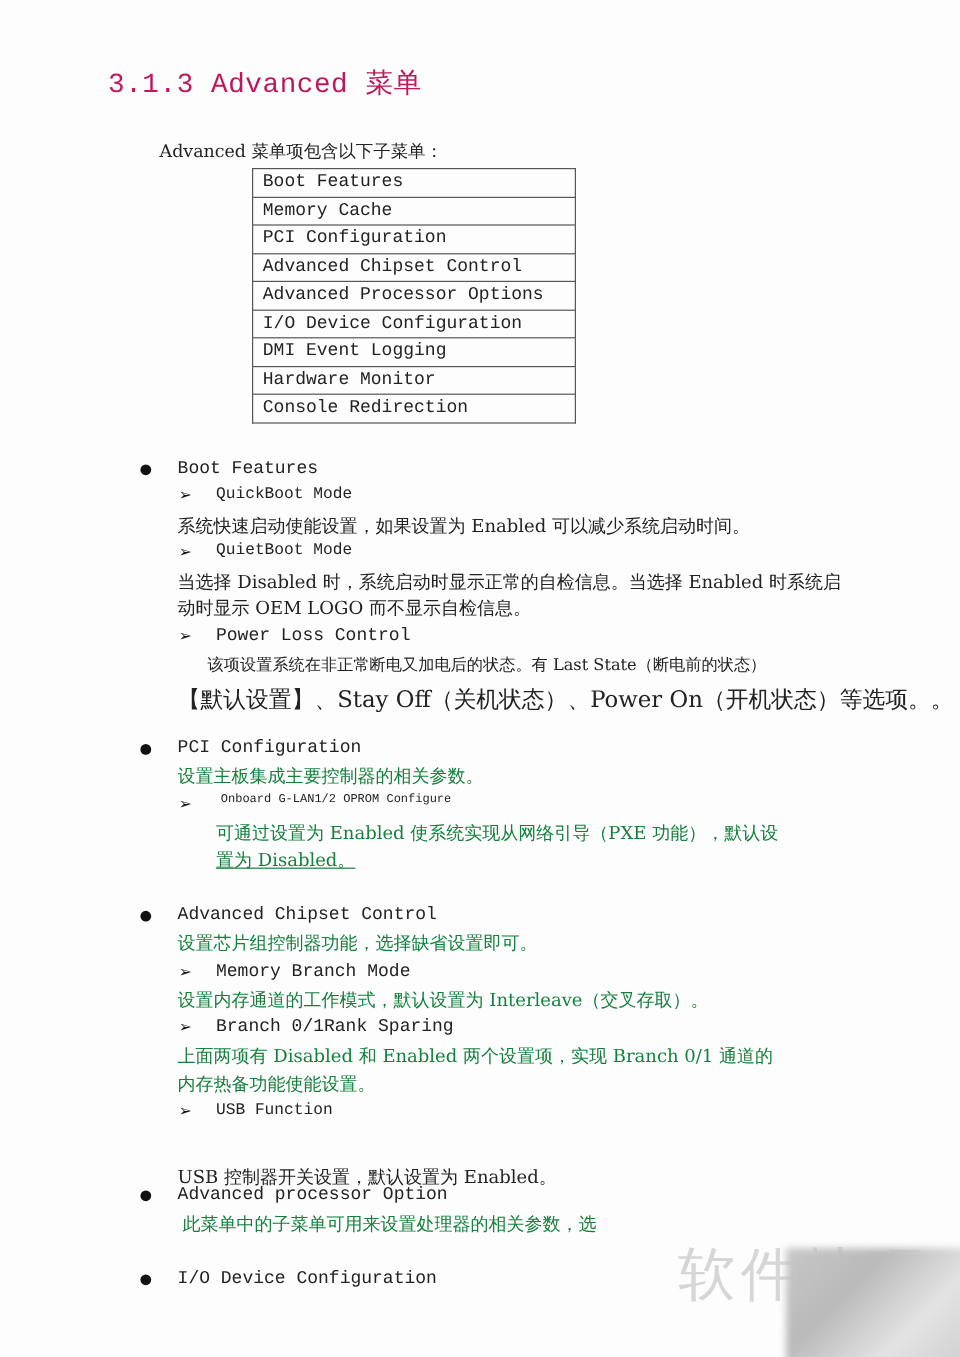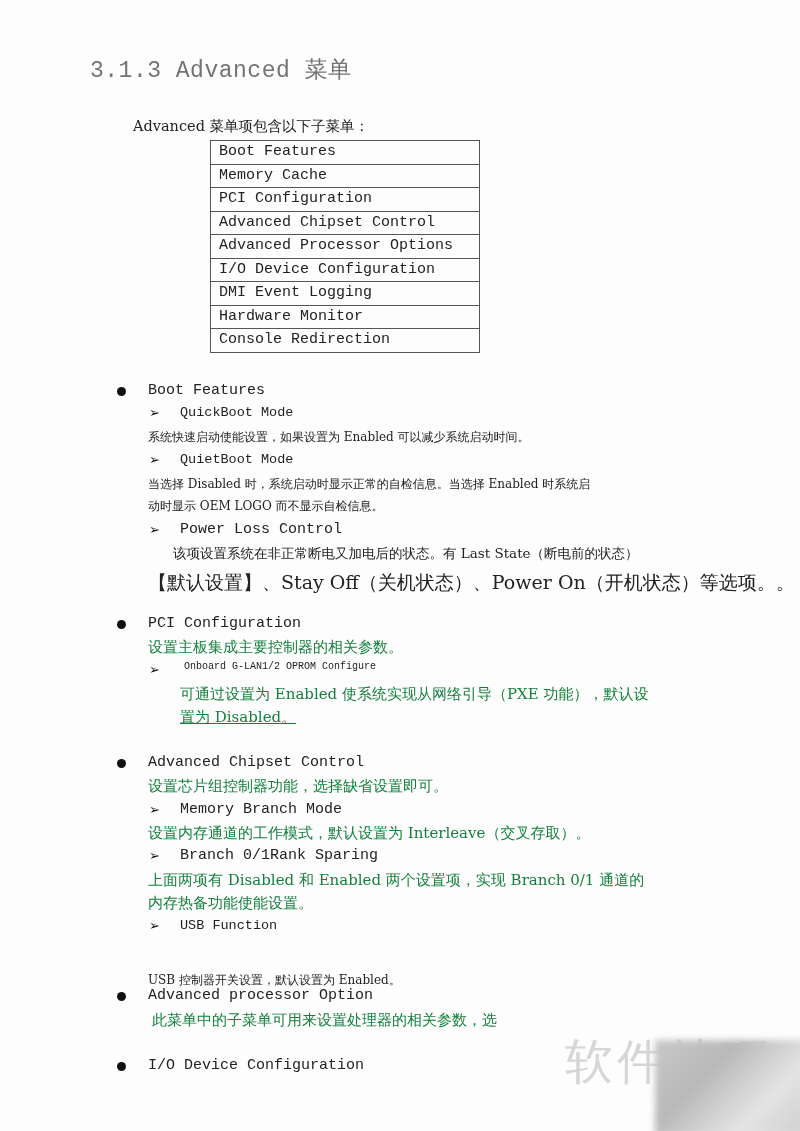--- a/index.html
+++ b/index.html
@@ -2,35 +2,35 @@
 <html><head>
 <meta charset="utf-8">
 <style>
   html, body { margin:0; padding:0; }
   body {
     width:800px; height:1131px; background:#fdfdfd; position:relative; overflow:hidden;
     font-family: "DejaVu Serif", "Liberation Serif", serif; color:#1c1c1c;
   }
   .mono { font-family: "Liberation Mono", "DejaVu Sans Mono", monospace; }
   .abs { position:absolute; white-space:nowrap; }
-  .h1 { left:90px; top:54px; font-size:23px; letter-spacing:0.5px; color:#737373; }
+  .h1 { left:90px; top:54px; font-size:23px; letter-spacing:0.5px; color:#be185d; }
   .intro { left:133px; top:117px; font-size:14.5px; color:#222; }
   table.menu {
     position:absolute; left:210px; top:140px; width:270px; border-collapse:collapse;
     font-size:15px;
   }
   table.menu td {
     border:1.5px solid #555; height:22.5px; padding:0 0 0 8px; line-height:22px; color:#222;
   }
   .bullet { width:9px; height:9px; border-radius:50%; background:#111; position:absolute; }
   .sec-title { font-size:15px; color:#222; }
   .arrow { font-size:13px; color:#111; }
   .sub-title { font-size:13.5px; color:#222; }
   .body-lg { font-size:15px; color:#15803d; }
-  .body-sm { font-size:12px; color:#222; }
+  .body-sm { font-size:15px; color:#222; }
   .watermark {
     position:absolute; left:565px; top:1030px; font-family:"DejaVu Sans", sans-serif;
     font-size:48px; color:#d6d6d6; letter-spacing:4px;
   }
   .blur {
     position:absolute; left:655px; top:1040px; width:150px; height:95px;
     background:linear-gradient(135deg,#c8c8c8 0%,#b9b9b9 35%,#e3e3e3 70%,#cfcfcf 100%);
     filter:blur(3px);
   }
 </style>

